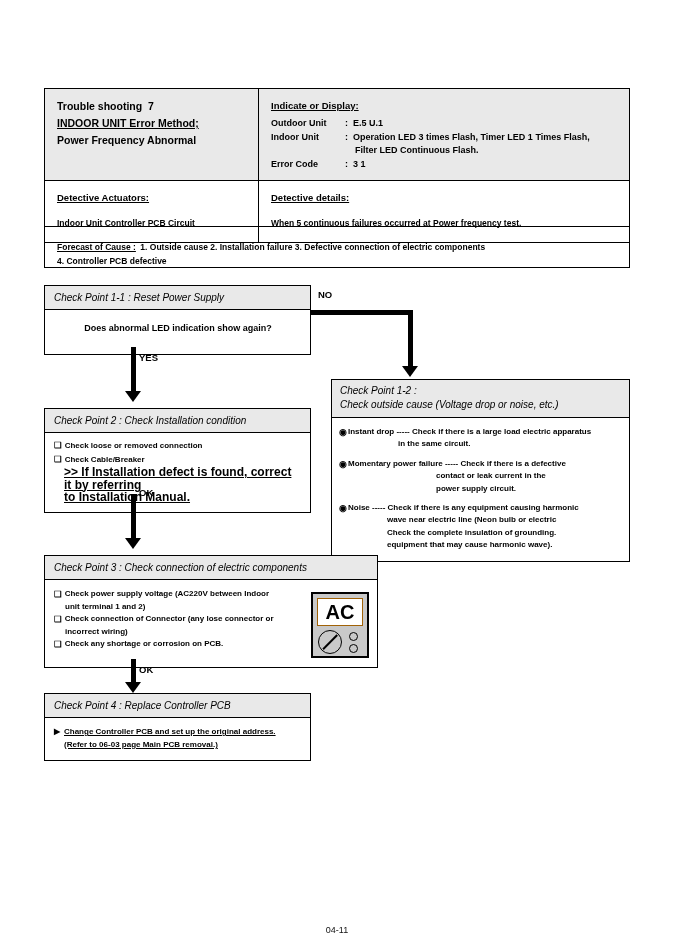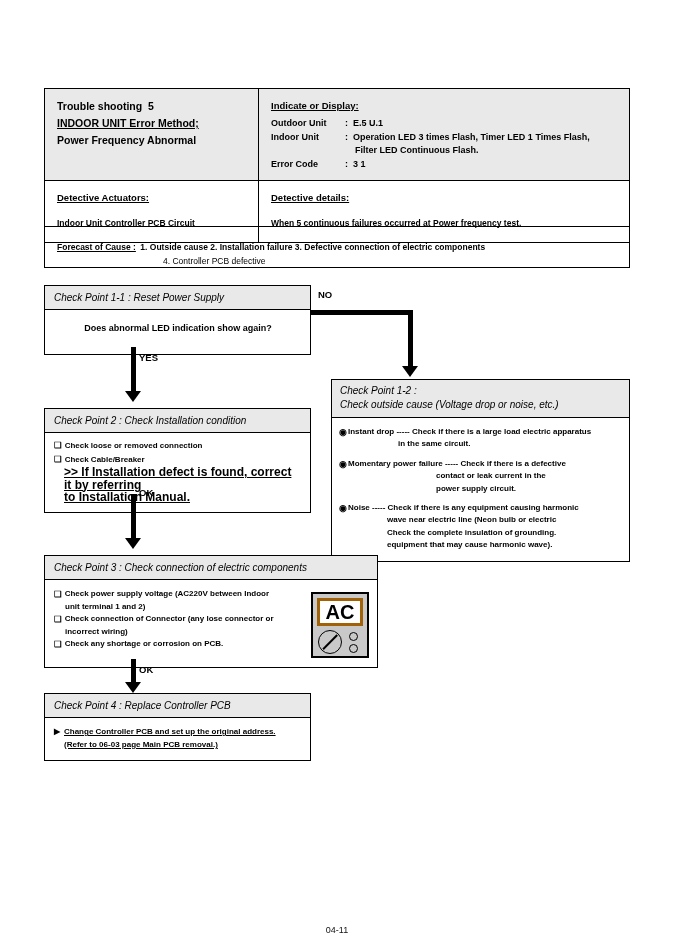--- a/index.html
+++ b/index.html
@@ -53,21 +53,21 @@
   #forecast-box {
     left: 44px; top: 226px; width: 586px; height: 42px;
     border: 1.5px solid #000; box-sizing: border-box;
     padding: 9px 10px 0 12px;
   }
   .forecast-head {
     font-size: 8.5px; font-weight: bold; text-decoration: underline;
     display: inline-block;
   }
   .forecast-text { font-size: 8.5px; font-weight: bold; }
-  .forecast-l2 { font-size: 8.5px; font-weight: normal; margin-left: 106px; line-height: 14px; }
+  .forecast-l2 { font-size: 8.5px; font-weight: bold; line-height: 14px; }
 
   
   .cp-box { border: 1.5px solid #000; box-sizing: border-box; background: #fff; }
   .cp-head {
     background: #e9e9e9;
     border-bottom: 1.5px solid #000;
     font-size: 10px;
     padding: 4px 8px 4px 9px;
     line-height: 15px;
     white-space: pre-line;
@@ -112,21 +112,21 @@
   
   #ac-meter {
     position: absolute; right: 8px; top: 12px;
     width: 58px; height: 66px;
     background: #c9c9c9;
     border: 2px solid #000;
     box-sizing: border-box;
   }
   #ac-lcd {
     position: absolute; left: 4px; top: 4px; width: 46px; height: 28px;
-    background: #ffffff; border: 3px solid #a16207; box-sizing: border-box;
+    background: #ffffff; border: 1px solid #a16207; box-sizing: border-box;
     display: flex; align-items: center; justify-content: center;
   }
   #ac-lcd span { font-size: 20px; font-weight: bold; letter-spacing: 0px; line-height: 20px; }
   #ac-dial {
     position: absolute; left: 5px; top: 36px; width: 24px; height: 24px;
     border: 1.6px solid #000; border-radius: 50%; box-sizing: border-box;
   }
   #ac-dial::after {
     content: ""; position: absolute; left: 50%; top: 1px;
     width: 1.6px; height: 20px; background: #000;
@@ -163,21 +163,21 @@
     position: absolute; left: 0; top: 925px; width: 674px;
     text-align: center; font-size: 9px; color: #111;
   }
 </style>
 </head>
 <body>
 
 <div id="header-table" class="abs">
   <div class="hdr-row row1">
     <div class="hdr-left">
-      <div class="hdr-title-line">Trouble shooting  5</div>
+      <div class="hdr-title-line">Trouble shooting  7</div>
       <div class="hdr-title-line ul">INDOOR UNIT Error Method;</div>
       <div class="hdr-title-line">Power Frequency Abnormal</div>
     </div>
     <div class="hdr-right">
       <div class="det-head">Indicate or Display:</div>
       <div style="height:4px"></div>
       <div class="kv-line"><span class="kv-label">Outdoor Unit</span><span>:  E.5 U.1</span></div>
       <div class="kv-line"><span class="kv-label">Indoor Unit</span><span>:  Operation LED 3 times Flash, Timer LED 1 Times Flash,</span></div>
       <div class="kv-line kv-cont">Filter LED Continuous Flash.</div>
       <div class="kv-line"><span class="kv-label">Error Code</span><span>:  3 1</span></div>

